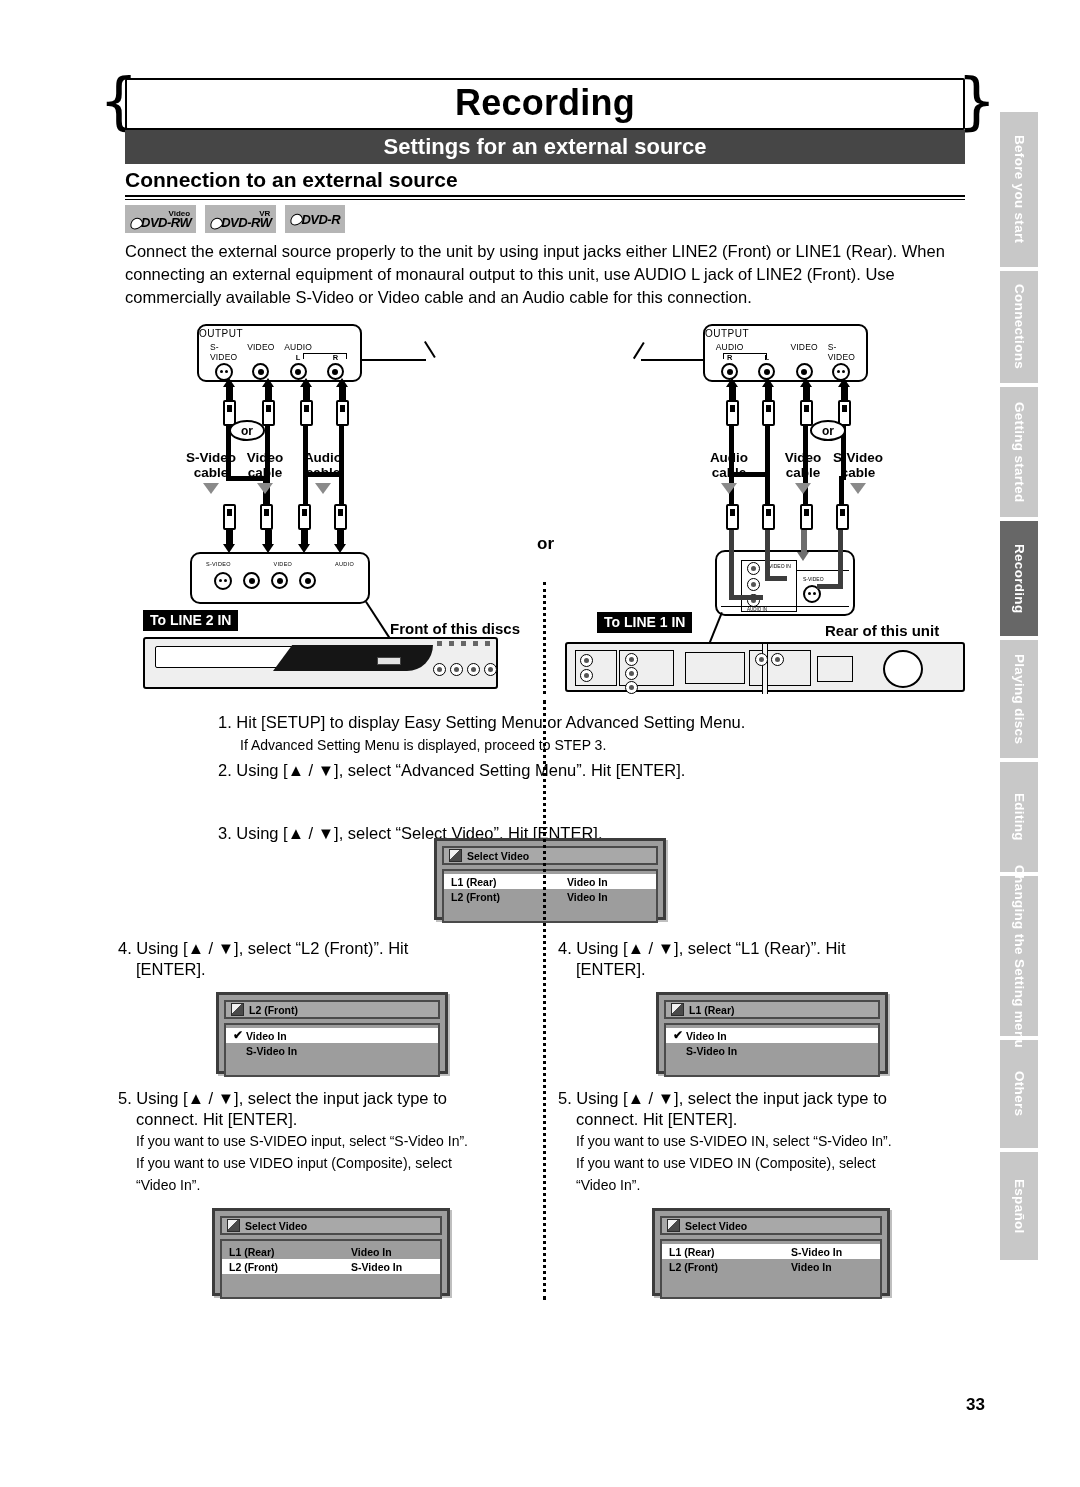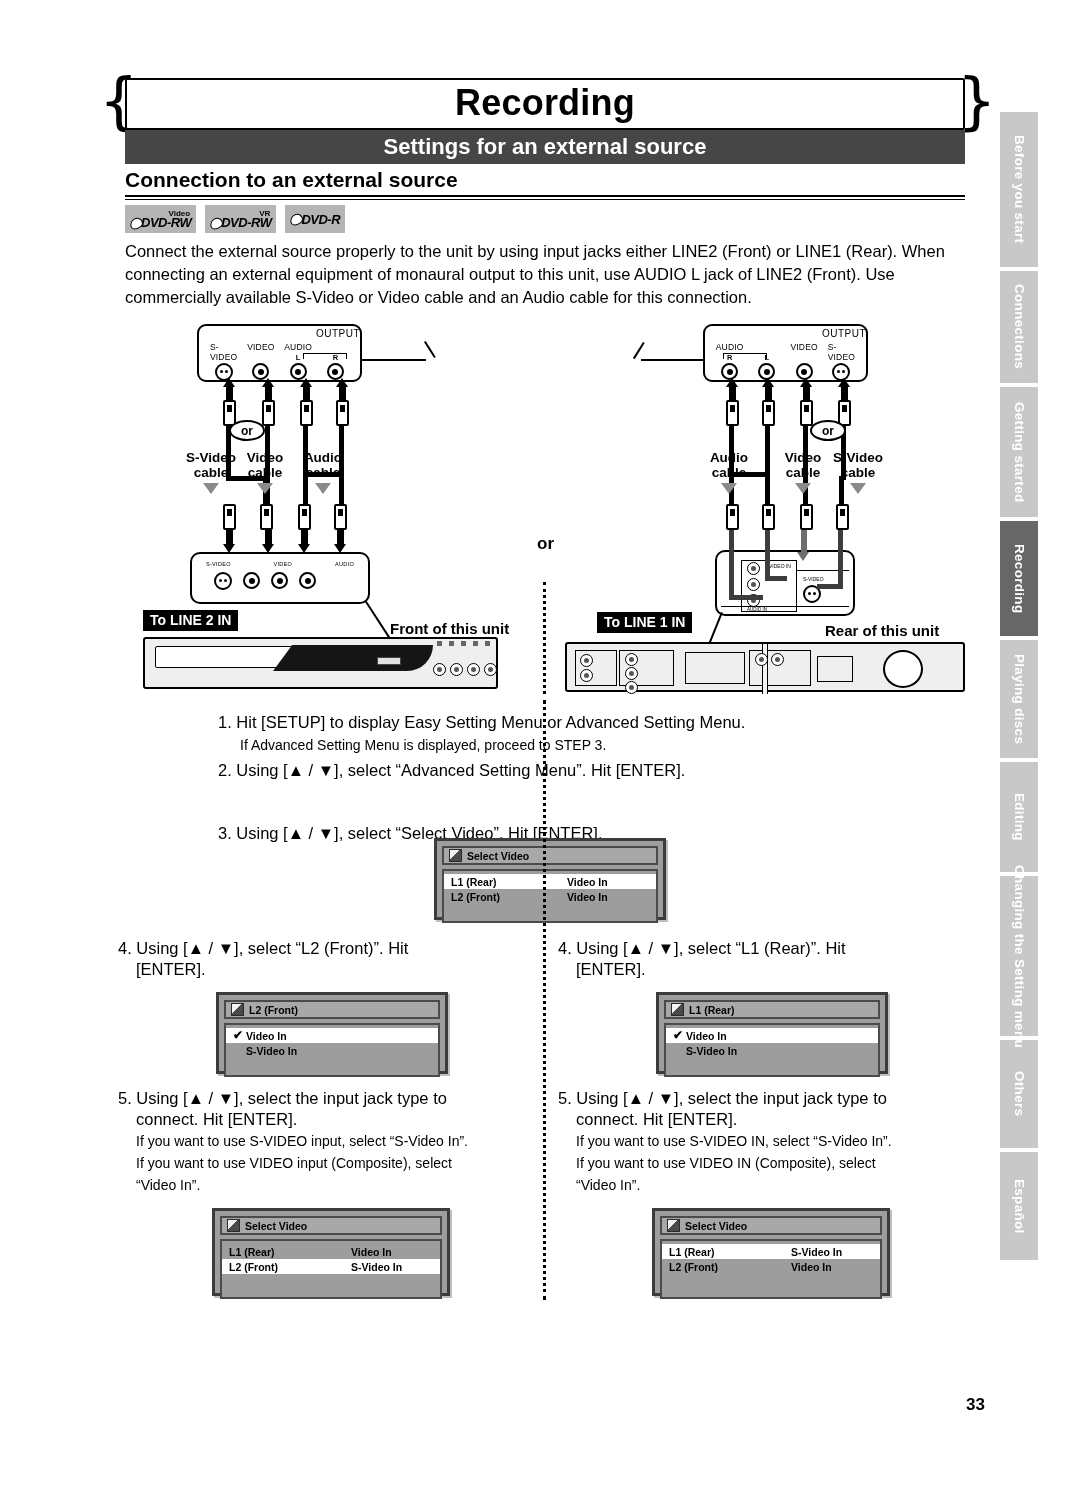--- a/index.html
+++ b/index.html
@@ -82,21 +82,21 @@
   }
   .tab.active { background:#676767; }
 
   
   .diagram { position:absolute; left:125px; top:312px; width:840px; height:390px; }
 
   .jackbox {
     position:absolute; border:2.5px solid #000; border-radius:9px; background:#fff;
   }
   .jackbox .title {
-    position:absolute; top:2px; left:0; right:0; text-align:right;
+    position:absolute; top:2px; left:0; right:0; text-align:left;
     font-size:10px; letter-spacing:.5px;
   }
   .jackbox .row {
     position:absolute; left:6px; right:6px; top:16px;
     display:flex; justify-content:space-around; align-items:flex-start;
   }
   .jack { display:flex; flex-direction:column; align-items:center; width:26px; }
   .jack .cap { font-size:8.5px; letter-spacing:.2px; height:11px; }
   .jack .lr { font-size:7.5px; font-weight:bold; height:9px; }
   .rca {
@@ -448,21 +448,21 @@
         </div>
       <div class="rca">
           <i></i>
         </div>
     </div>
   </div>
 
   <div class="wire" style="left:240px; top:290px; width:2px; height:44px; transform:rotate(-33deg); transform-origin:top left;"></div>
 
   <div class="tag-black" style="left:18px; top:298px;">To LINE 2 IN</div>
-  <div class="side-caption" style="left:265px; top:308px;">Front of this unit</div>
+  <div class="side-caption" style="left:265px; top:308px;">Front of this discs</div>
 
   <div class="unit-front" style="left:18px; top:325px; width:355px; height:52px;">
     <div style="position:absolute; left:10px; top:7px; width:200px; height:22px; background:#ffffff; border:1.5px solid #000; border-radius:2px;"></div>
     <div style="position:absolute; left:128px; top:6px; width:160px; height:26px; background:#151515; border-radius:0 0 26px 0; clip-path:polygon(12% 0,100% 0,100% 100%,0 100%);"></div>
     <div class="front-panel-jacks" style="left:288px; top:24px;">
       <div class="mini-rca">
           <i></i>
         </div>
       <div class="mini-rca">
           <i></i>

